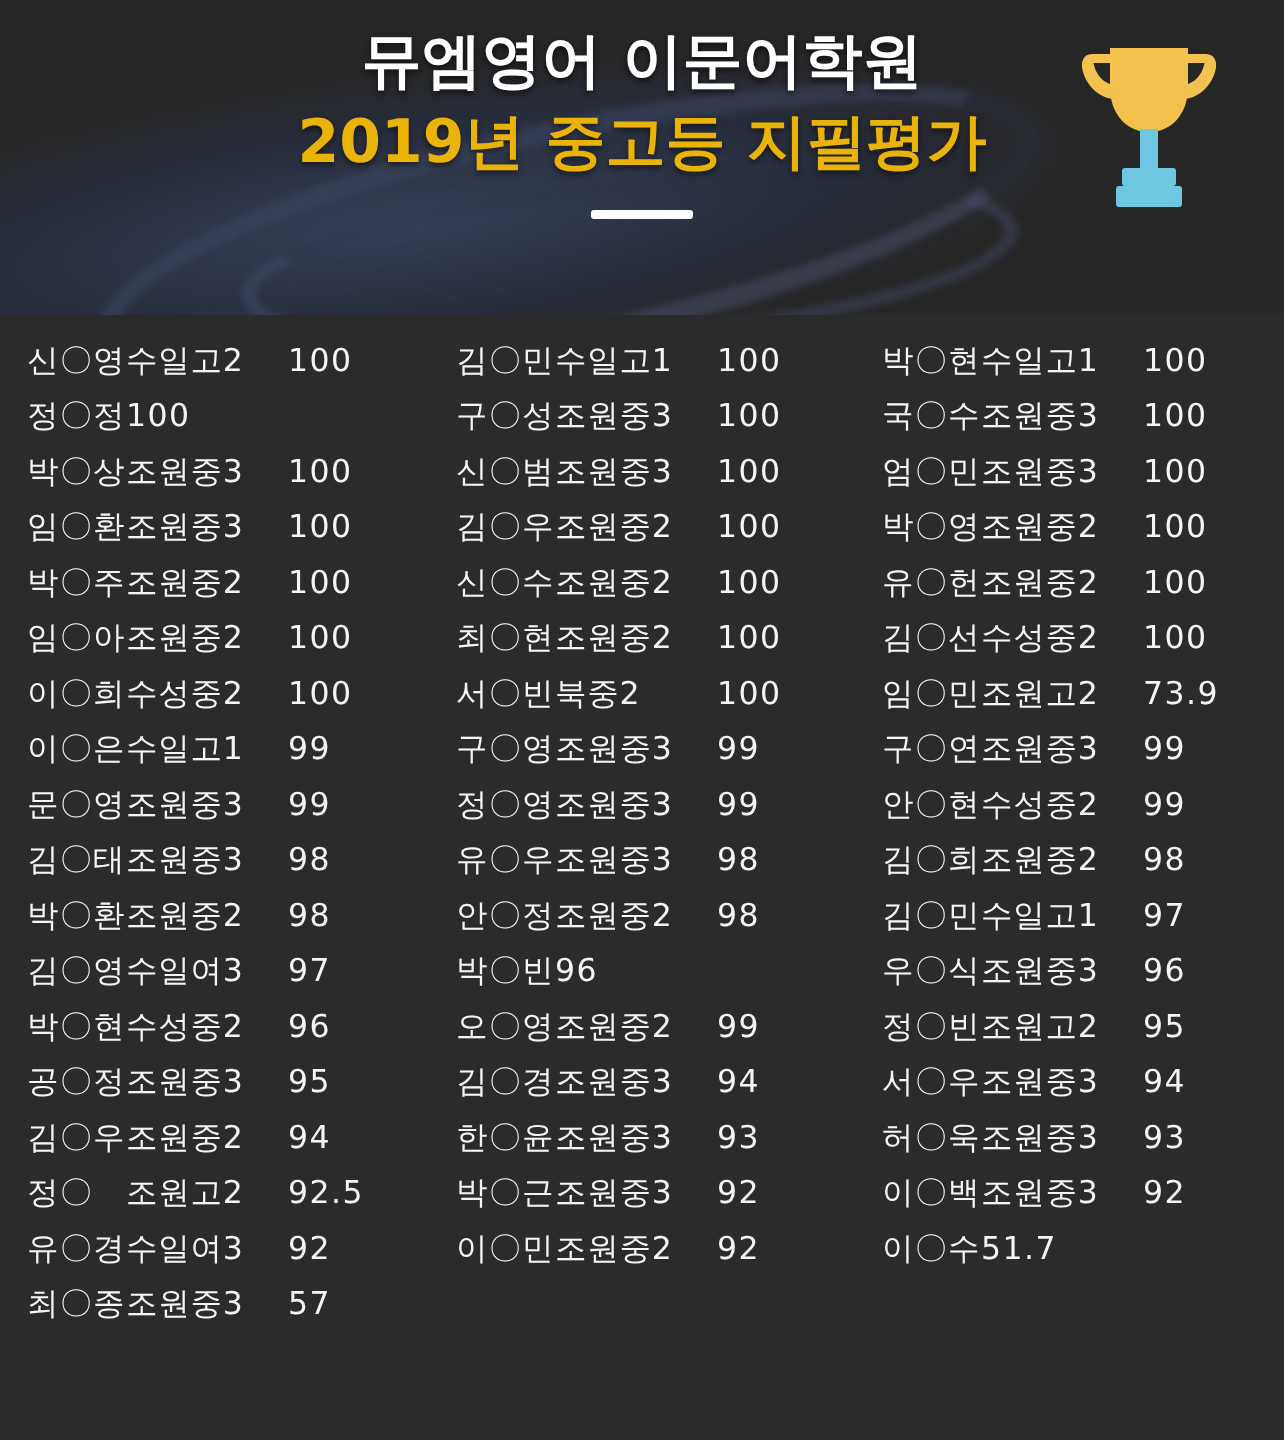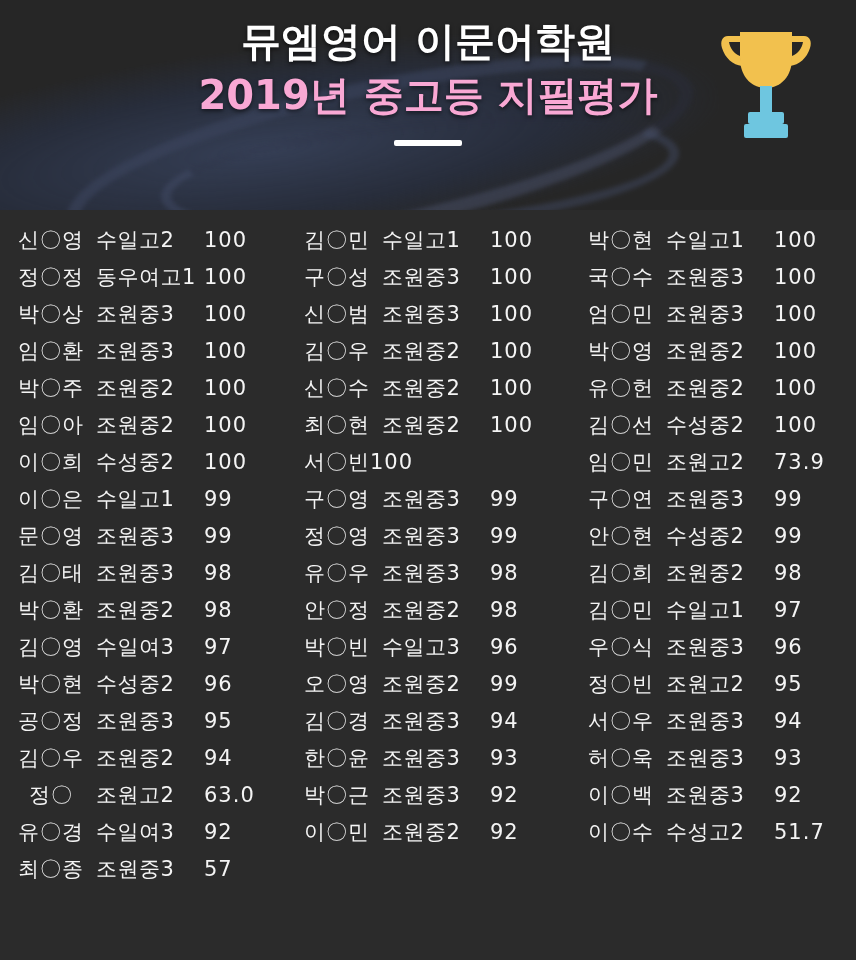--- a/index.html
+++ b/index.html
@@ -75,21 +75,21 @@
     font-weight: bold;
     color: #ffffff;
     letter-spacing: 0px;
     line-height: 1.15;
     text-shadow: 0 2px 4px rgba(0,0,0,0.6);
   }
   .title-sub {
     margin-top: 8px;
     font-size: 40px;
     font-weight: bold;
-    color: #f9a8d4;
+    color: #eab308;
     line-height: 1.15;
     text-shadow: 0 2px 4px rgba(0,0,0,0.55);
   }
   .divider {
     margin: 22px auto 0 auto;
     width: 68px;
     height: 6px;
     background: #ffffff;
     border-radius: 2px;
   }
@@ -127,27 +127,25 @@
     color: #f4f4f4;
   }
   .col:nth-child(1) .row { padding-left: 4px; }
   .col:nth-child(2) .row { padding-left: 14px; }
   .col:nth-child(3) .row { padding-left: 22px; }
 
   .nm {
     display: inline-block;
     min-width: 66px;
     letter-spacing: 1px;
-    text-align: center;
   }
   .sc {
     display: inline-block;
     min-width: 108px;
     letter-spacing: 0.5px;
-    margin-left: 12px;
   }
   .pt {
     display: inline-block;
     letter-spacing: 1px;
     text-align: center;
   }
 </style>
 </head>
 <body>
 
@@ -177,21 +175,20 @@
 <div class="results">
 
   <div class="col">
     <div class="row">
         <span class="nm">신〇영</span>
         <span class="sc">수일고2</span>
         <span class="pt">100</span>
       </div>
     <div class="row">
         <span class="nm">정〇정</span>
-        <span class="sc">동우여고1</span>
         <span class="pt">100</span>
       </div>
     <div class="row">
         <span class="nm">박〇상</span>
         <span class="sc">조원중3</span>
         <span class="pt">100</span>
       </div>
     <div class="row">
         <span class="nm">임〇환</span>
         <span class="sc">조원중3</span>
@@ -248,21 +245,21 @@
         <span class="pt">95</span>
       </div>
     <div class="row">
         <span class="nm">김〇우</span>
         <span class="sc">조원중2</span>
         <span class="pt">94</span>
       </div>
     <div class="row">
         <span class="nm">정〇</span>
         <span class="sc">조원고2</span>
-        <span class="pt">63.0</span>
+        <span class="pt">92.5</span>
       </div>
     <div class="row">
         <span class="nm">유〇경</span>
         <span class="sc">수일여3</span>
         <span class="pt">92</span>
       </div>
     <div class="row">
         <span class="nm">최〇종</span>
         <span class="sc">조원중3</span>
         <span class="pt">57</span>
@@ -295,20 +292,21 @@
         <span class="sc">조원중2</span>
         <span class="pt">100</span>
       </div>
     <div class="row">
         <span class="nm">최〇현</span>
         <span class="sc">조원중2</span>
         <span class="pt">100</span>
       </div>
     <div class="row">
         <span class="nm">서〇빈</span>
+        <span class="sc">북중2</span>
         <span class="pt">100</span>
       </div>
     <div class="row">
         <span class="nm">구〇영</span>
         <span class="sc">조원중3</span>
         <span class="pt">99</span>
       </div>
     <div class="row">
         <span class="nm">정〇영</span>
         <span class="sc">조원중3</span>
@@ -319,21 +317,20 @@
         <span class="sc">조원중3</span>
         <span class="pt">98</span>
       </div>
     <div class="row">
         <span class="nm">안〇정</span>
         <span class="sc">조원중2</span>
         <span class="pt">98</span>
       </div>
     <div class="row">
         <span class="nm">박〇빈</span>
-        <span class="sc">수일고3</span>
         <span class="pt">96</span>
       </div>
     <div class="row">
         <span class="nm">오〇영</span>
         <span class="sc">조원중2</span>
         <span class="pt">99</span>
       </div>
     <div class="row">
         <span class="nm">김〇경</span>
         <span class="sc">조원중3</span>
@@ -432,18 +429,17 @@
         <span class="sc">조원중3</span>
         <span class="pt">93</span>
       </div>
     <div class="row">
         <span class="nm">이〇백</span>
         <span class="sc">조원중3</span>
         <span class="pt">92</span>
       </div>
     <div class="row">
         <span class="nm">이〇수</span>
-        <span class="sc">수성고2</span>
         <span class="pt">51.7</span>
       </div>
   </div>
 
 </div>
 
 </body></html>

